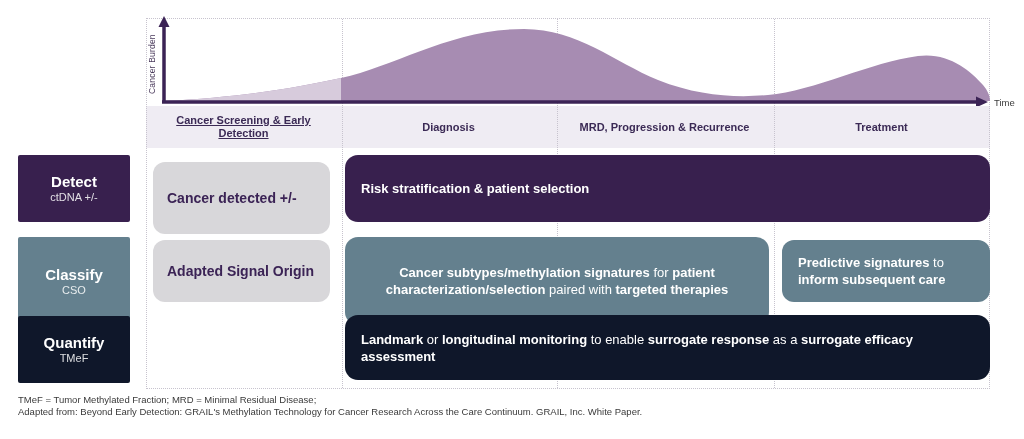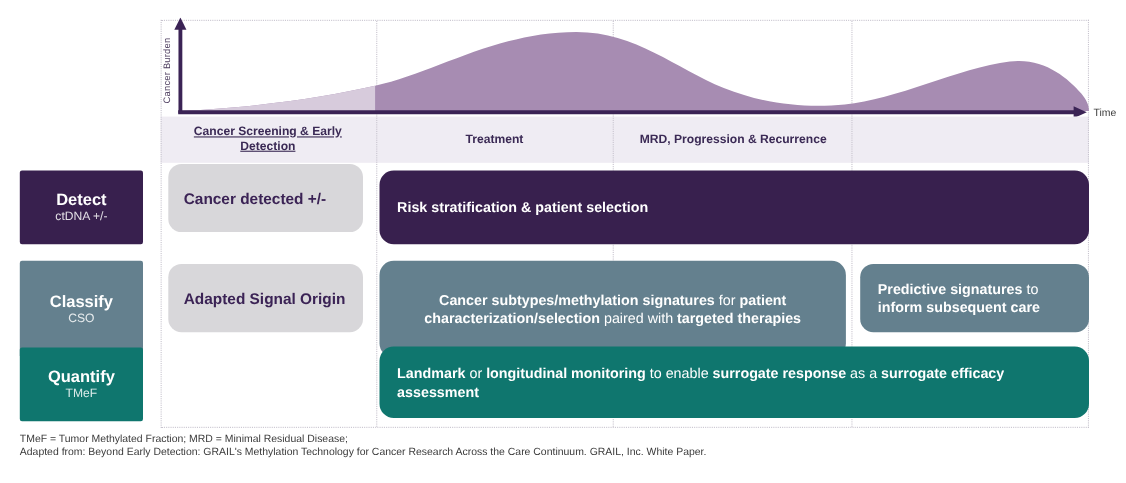--- a/index.html
+++ b/index.html
@@ -29,38 +29,39 @@
 
   
   .box{position:absolute;box-sizing:border-box;z-index:3;display:flex;flex-direction:column;justify-content:center;}
   .side-box{left:18px;width:112px;border-radius:2px;align-items:center;text-align:center;color:#fff;}
   .side-title{font-size:15px;font-weight:bold;line-height:17px;}
   .side-sub{font-size:11px;color:rgba(255,255,255,.85);line-height:13px;margin-top:1px;}
   .gray-box{left:153px;width:177px;background:#d8d7da;border-radius:12px;padding:0 14px;
     font-size:14px;font-weight:bold;color:#3b2355;}
   .big-box{border-radius:13px;padding:0 16px;color:#fff;font-size:13px;line-height:17px;}
   .big-box .b{font-weight:bold;}
-  .bg-purple{background:#38204e;} .bg-slate{background:#64808e;} .bg-olive{background:#0f766e;}
+  .bg-purple{background:#38204e;} .bg-slate{background:#64808e;} .bg-olive{background:#0f172a;}
 
-  .r1{top:155px;height:67px;} .r1g{top:149px;height:62px;}
+  .r1{top:155px;height:67px;} .r1g{top:162px;height:72px;}
   .r2{top:237px;height:88px;text-align:center;} .r2g{top:240px;height:62px;}
   .r3{top:316px;height:67px;}
 
   
   .footnotes{position:absolute;left:18px;top:394px;z-index:3;font-size:9.5px;color:#3a3a3a;line-height:11.5px;}
 </style>
 </head>
 <body>
 
 <div id="canvas">
 
   <div class="phase-band">
     <div class="phase-cell c0">Cancer Screening &amp; Early Detection</div>
+    <div class="phase-cell c1">Diagnosis</div>
+    <div class="phase-cell c3">MRD, Progression &amp; Recurrence</div>
     <div class="phase-cell c2">Treatment</div>
-    <div class="phase-cell c3">MRD, Progression &amp; Recurrence</div>
   </div>
 
   <div class="grid-overlay">
     <div class="grid-vline v1"></div>
     <div class="grid-vline v2"></div>
     <div class="grid-vline v3"></div>
   </div>
 
   <svg class="chart-svg" viewBox="0 0 844 90">
     <defs>

